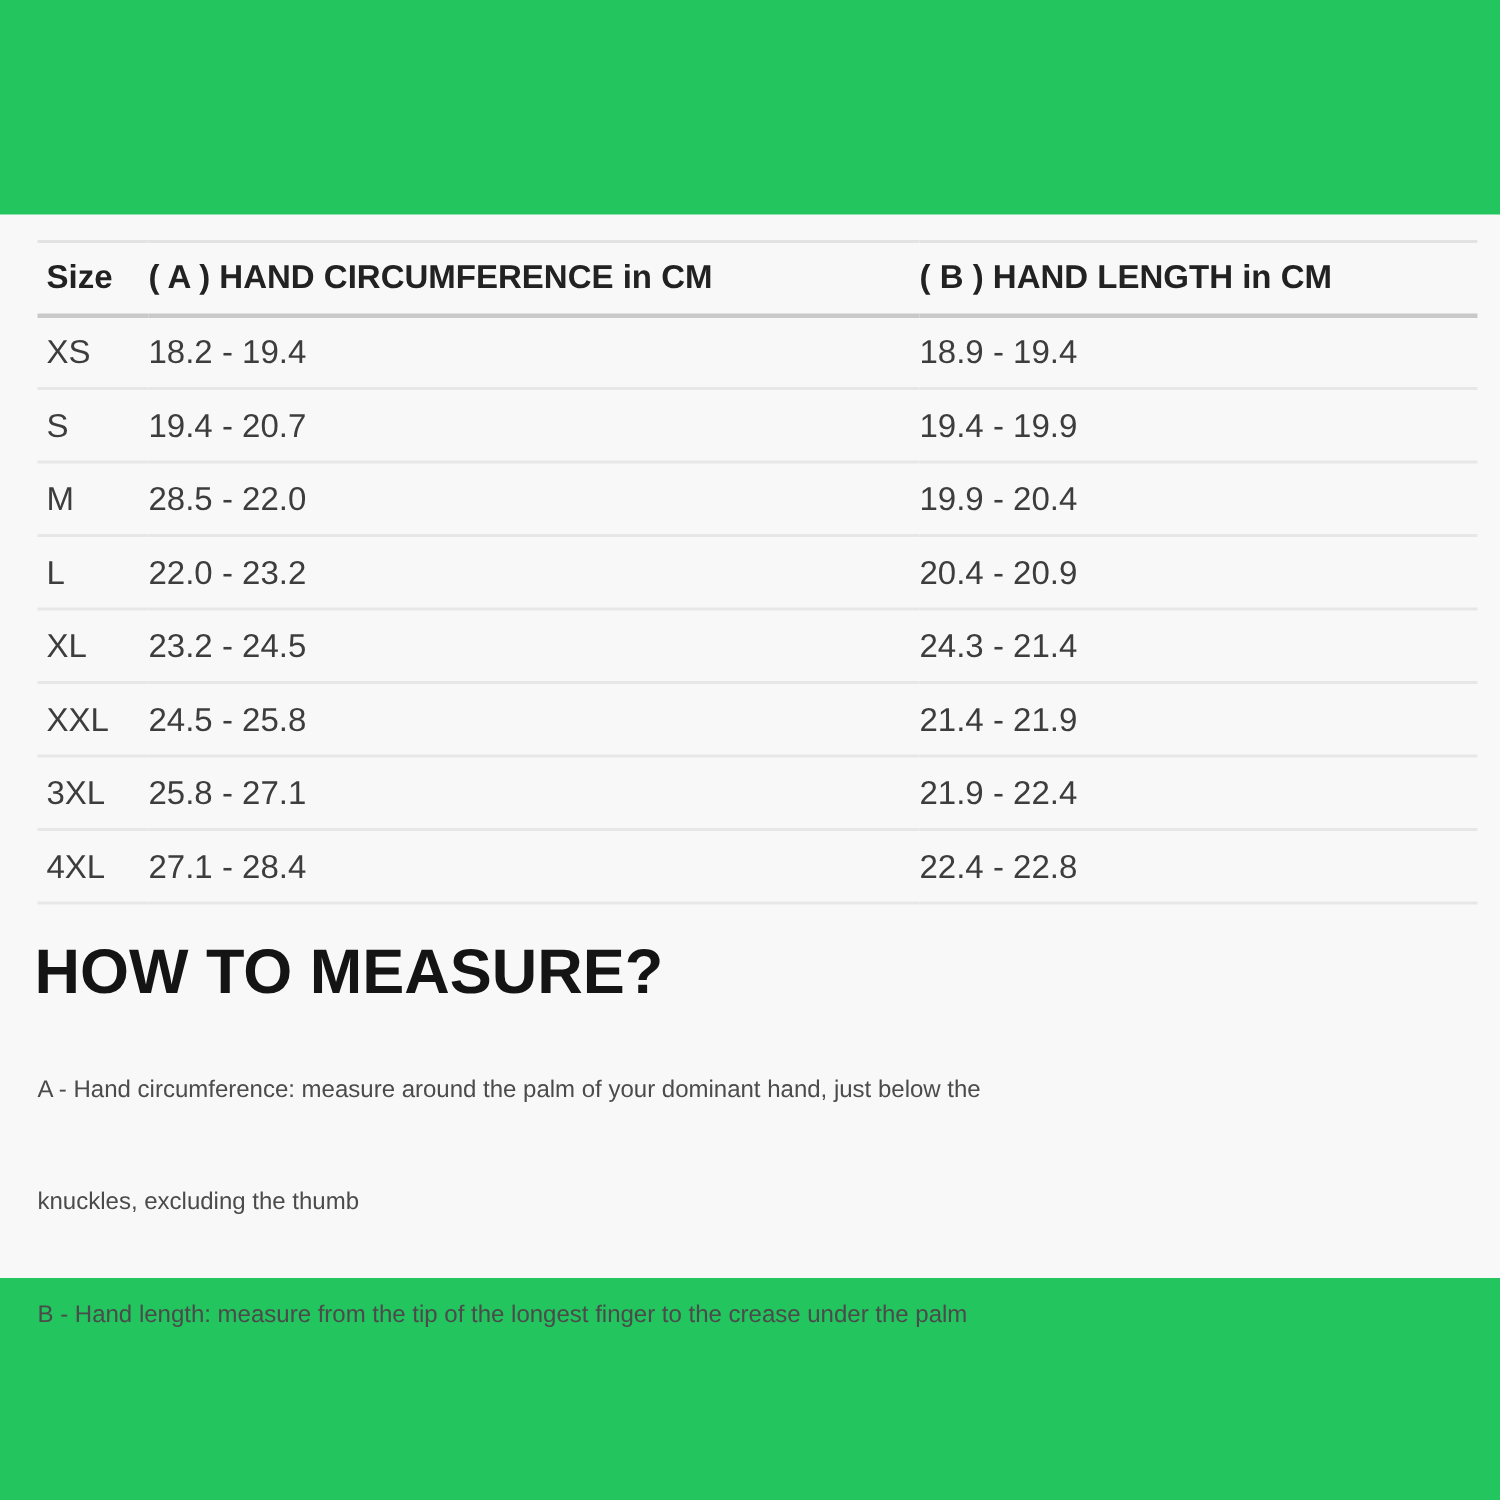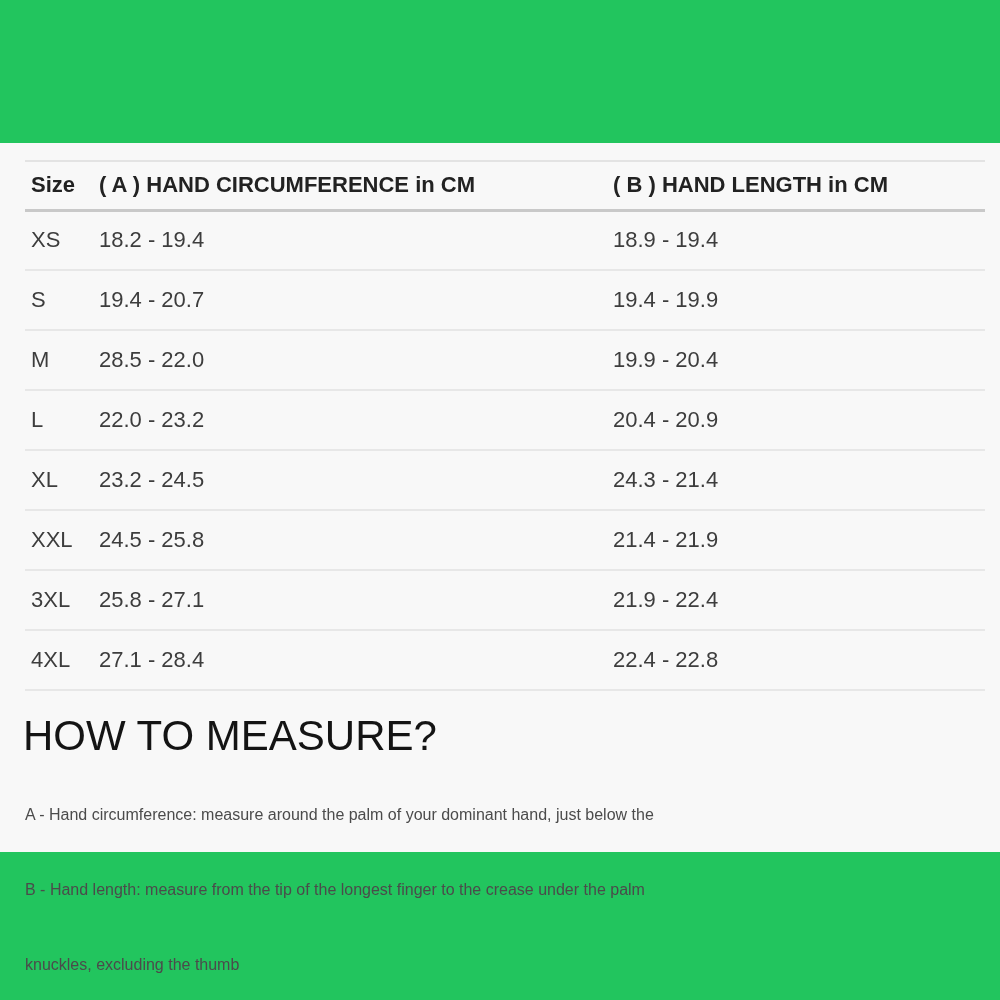--- a/index.html
+++ b/index.html
@@ -41,37 +41,37 @@
     vertical-align: middle;
     font-size: 22px;
     font-weight: bold;
     color: #222222;
     border-top: 2px solid #e3e3e3;
     border-bottom: 3px solid #c9c9c9;
     padding: 0;
     white-space: nowrap;
   }
   table.size-table td {
-    height: 60px;
+    height: 49px;
     vertical-align: middle;
     font-size: 22px;
     color: #3d3d3d;
     border-bottom: 2px solid #e7e7e7;
     padding: 0;
     white-space: nowrap;
   }
   table.size-table th:first-child,
   table.size-table td:first-child {
     padding-left: 6px;
   }
   .howto-title {
     margin: 21px 0 0 -2px;
     font-size: 42px;
     line-height: 48px;
-    font-weight: normal;
+    font-weight: bold;
     color: #141414;
     letter-spacing: 0;
   }
   .body-copy {
     margin-top: 21px;
     width: 962px;
   }
   .body-line {
     font-size: 16px;
     line-height: 40px;
@@ -141,19 +141,19 @@
             <td>27.1 - 28.4</td>
             <td>22.4 - 22.8</td>
           </tr>
         </tbody>
       </table>
 
       <h1 class="howto-title">HOW TO MEASURE?</h1>
 
       <div class="body-copy">
         <div class="body-line">A - Hand circumference: measure around the palm of your dominant hand, just below the</div>
+        <div class="body-line">knuckles, excluding the thumb</div>
         <div class="body-line">B - Hand length: measure from the tip of the longest finger to the crease under the palm</div>
-        <div class="body-line">knuckles, excluding the thumb</div>
       </div>
 
     </div>
   </section>
 </div>
 
 </body></html>

